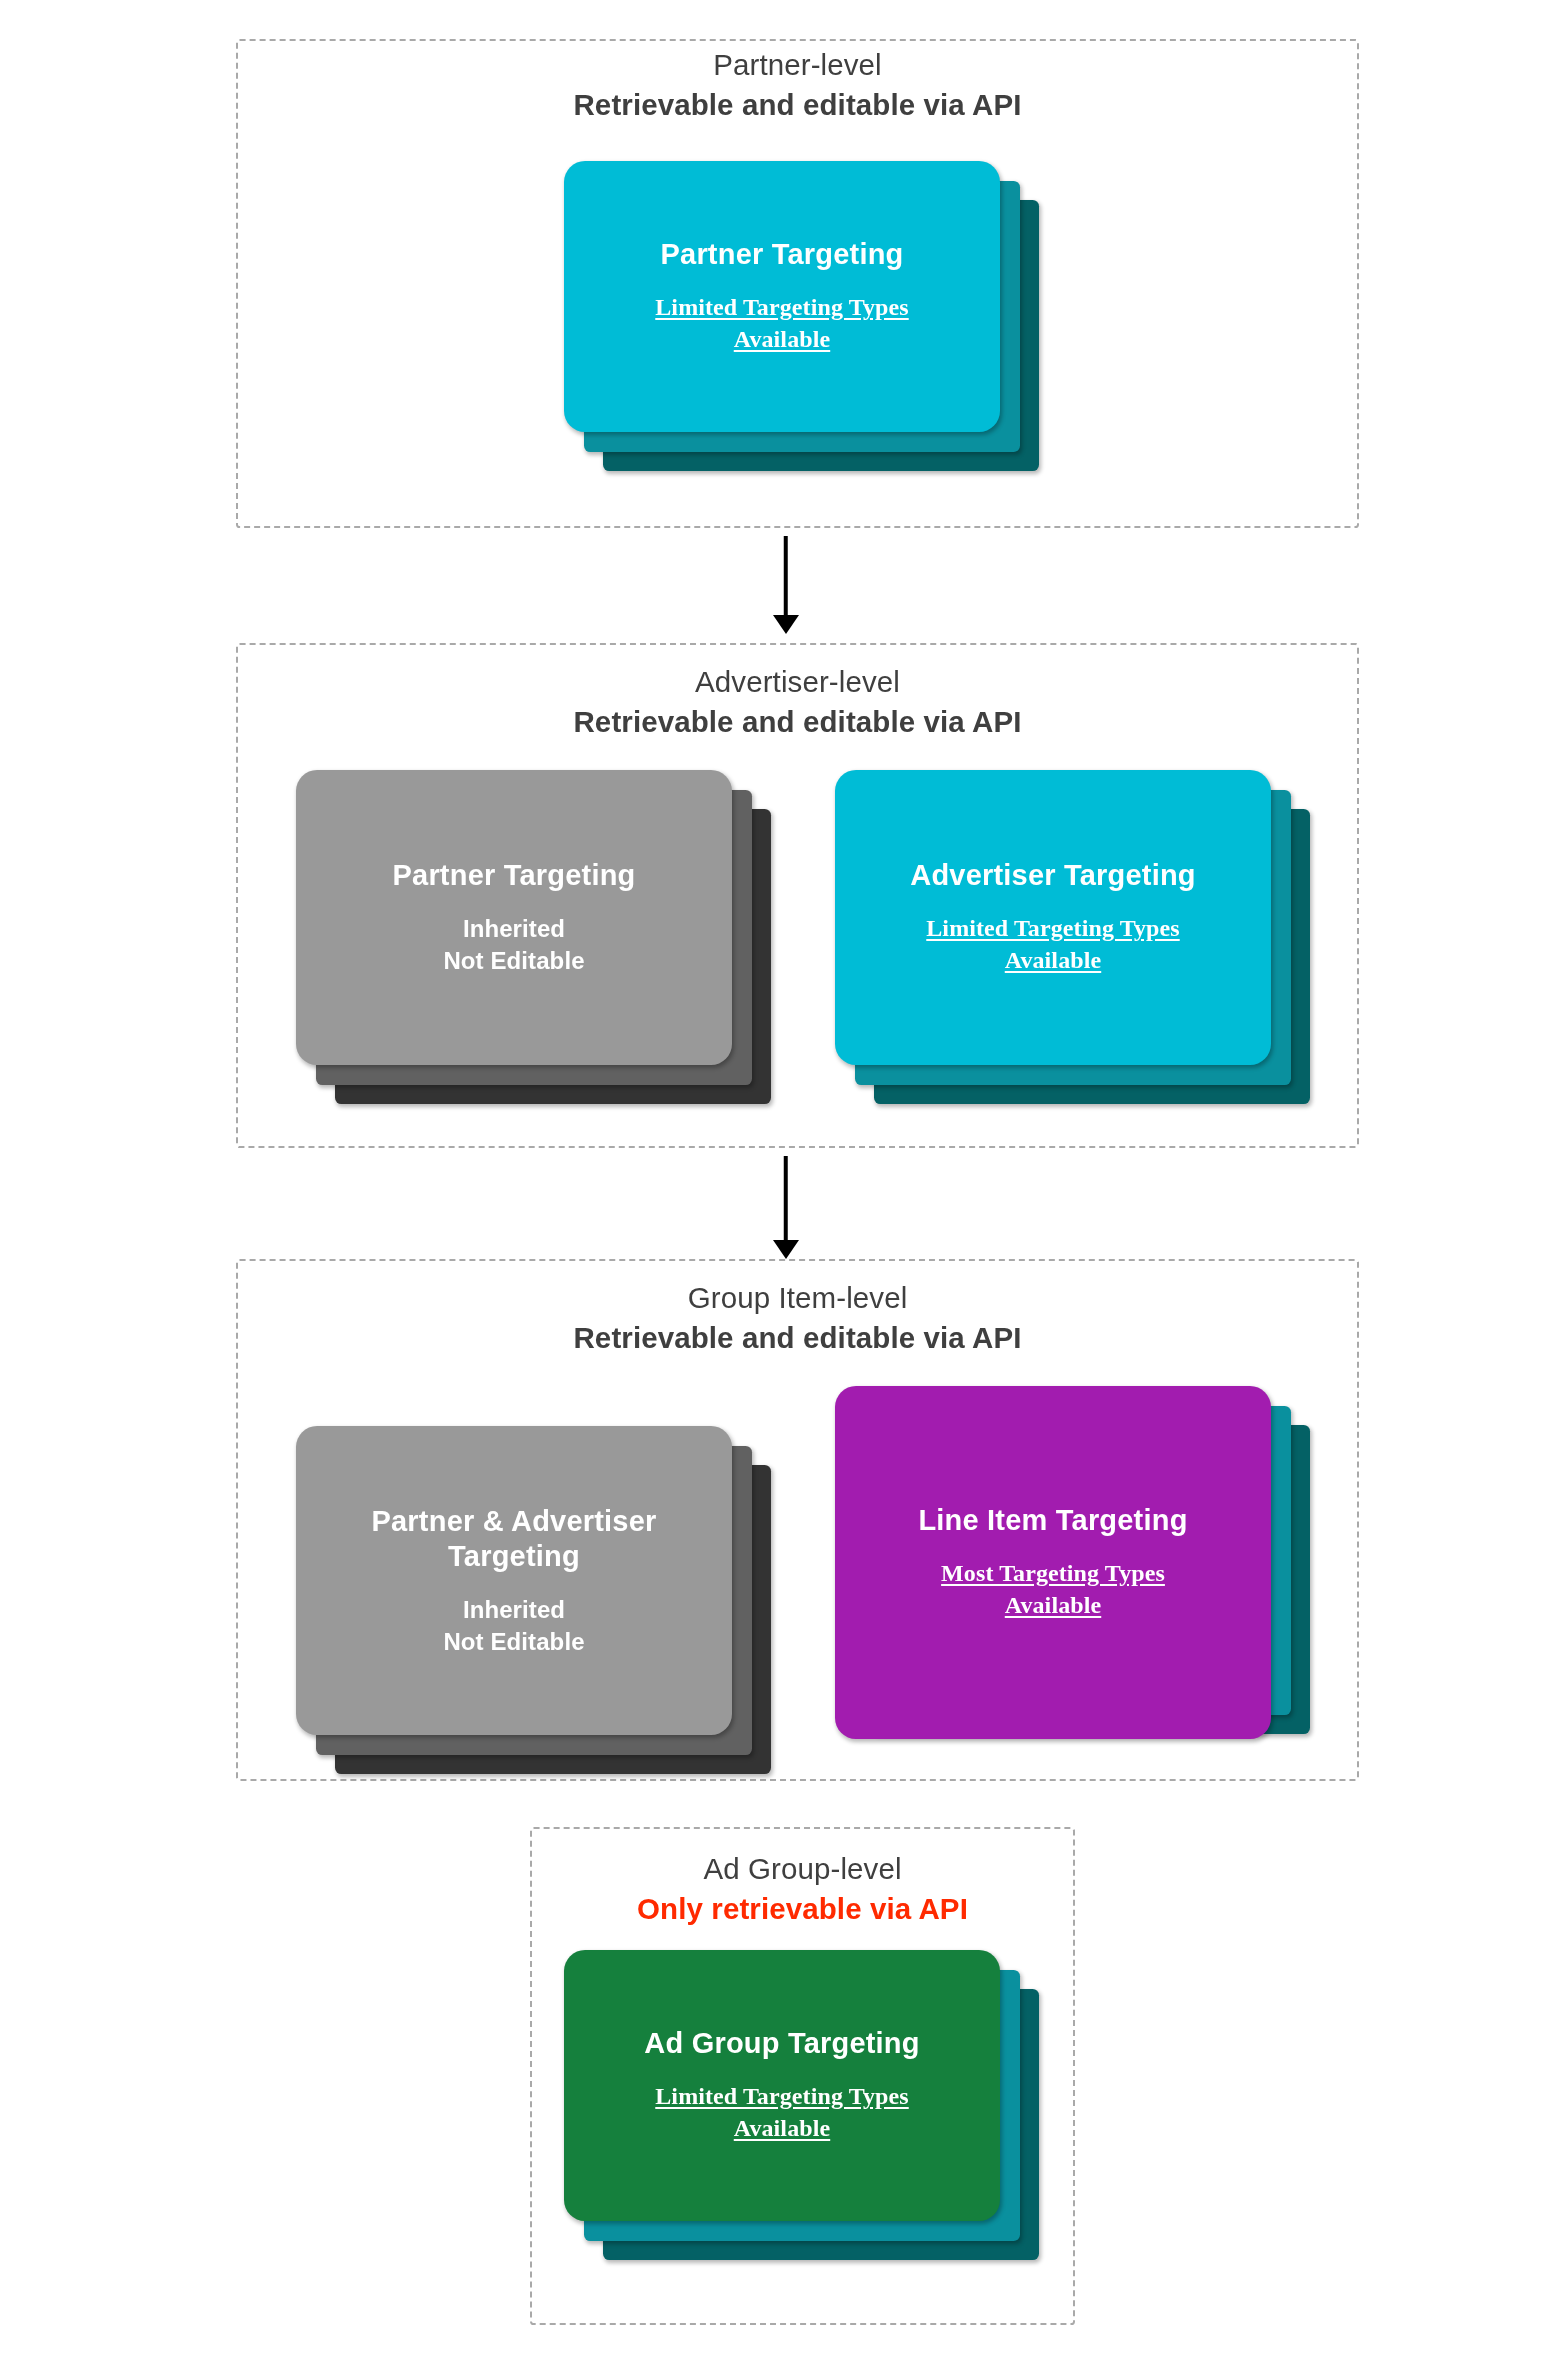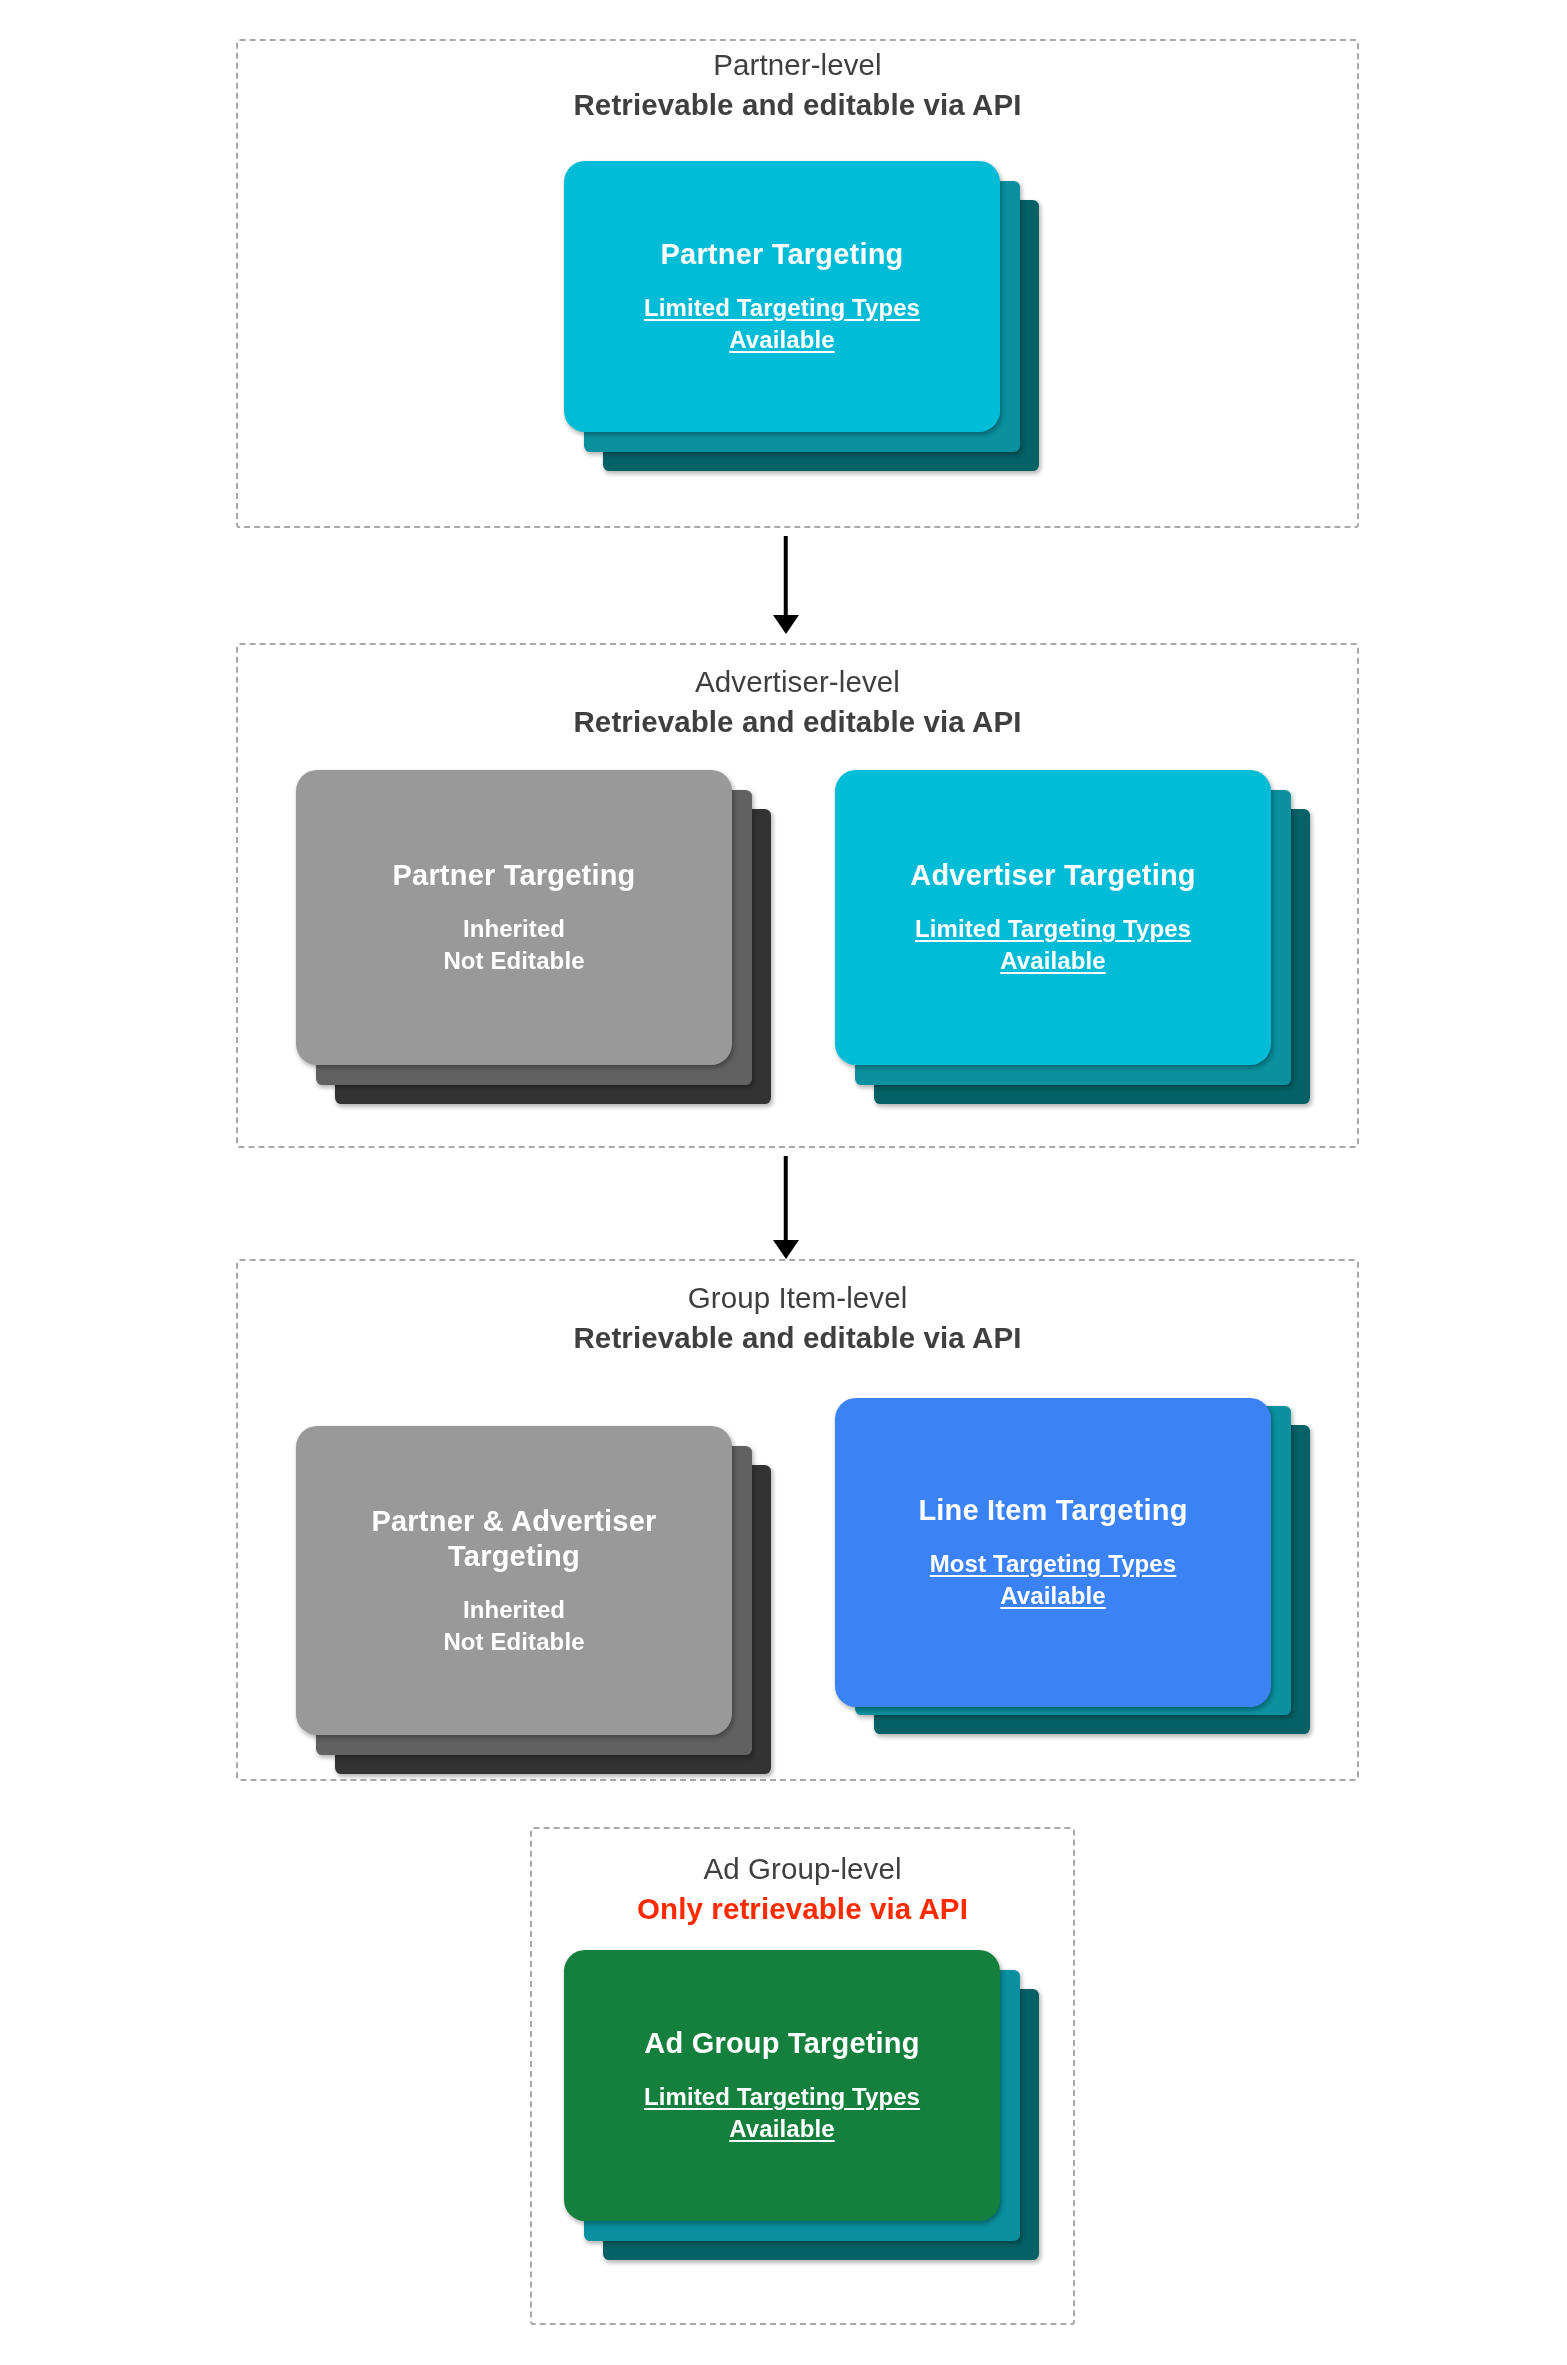--- a/index.html
+++ b/index.html
@@ -89,21 +89,21 @@
 
   .card-sub {
     font-size: 24px;
     font-weight: 700;
     color: #ffffff;
     text-align: center;
     line-height: 1.32;
     margin-top: 19.6px;
     letter-spacing: 0.1px;
   }
-  .card-sub.underlined { text-decoration: underline; text-underline-offset: 2.7px; }
+  .card-sub.underlined { text-decoration: underline; text-underline-offset: 2.7px; font-family: Liberation Serif, serif; }
 
   
   .arrow { position: absolute; }
   .arrow .shaft {
     position: absolute;
     left: 50%;
     top: 0;
     transform: translateX(-50%);
     width: 4.5px;
     background: #000000;
@@ -199,21 +199,21 @@
       <div class="card-sub">
         <span>Inherited</span><br>
         <span>Not Editable</span>
       </div>
     </div>
   </div>
 
   <div class="card-stack" style="left:835px; top:1386px; width:482px; height:375px;">
     <div class="card back" style="left:39px; top:39px; width:436px; height:309px; background:#046165;"></div>
     <div class="card mid" style="left:19.6px; top:19.6px; width:436px; height:309px; background:#0a909e;"></div>
-    <div class="card front" style="left:0px; top:12px; width:436px; height:309px; background:#3b82f6;">
+    <div class="card front" style="left:0px; top:0px; width:436px; height:353px; background:#a21caf;">
       <div class="card-title">Line Item Targeting</div>
       <div class="card-sub underlined">
         <span>Most Targeting Types</span><br>
         <span>Available</span>
       </div>
     </div>
   </div>
 
   <div class="level-box" style="left:530px; top:1827px; width:545px; height:498px;"></div>
 

